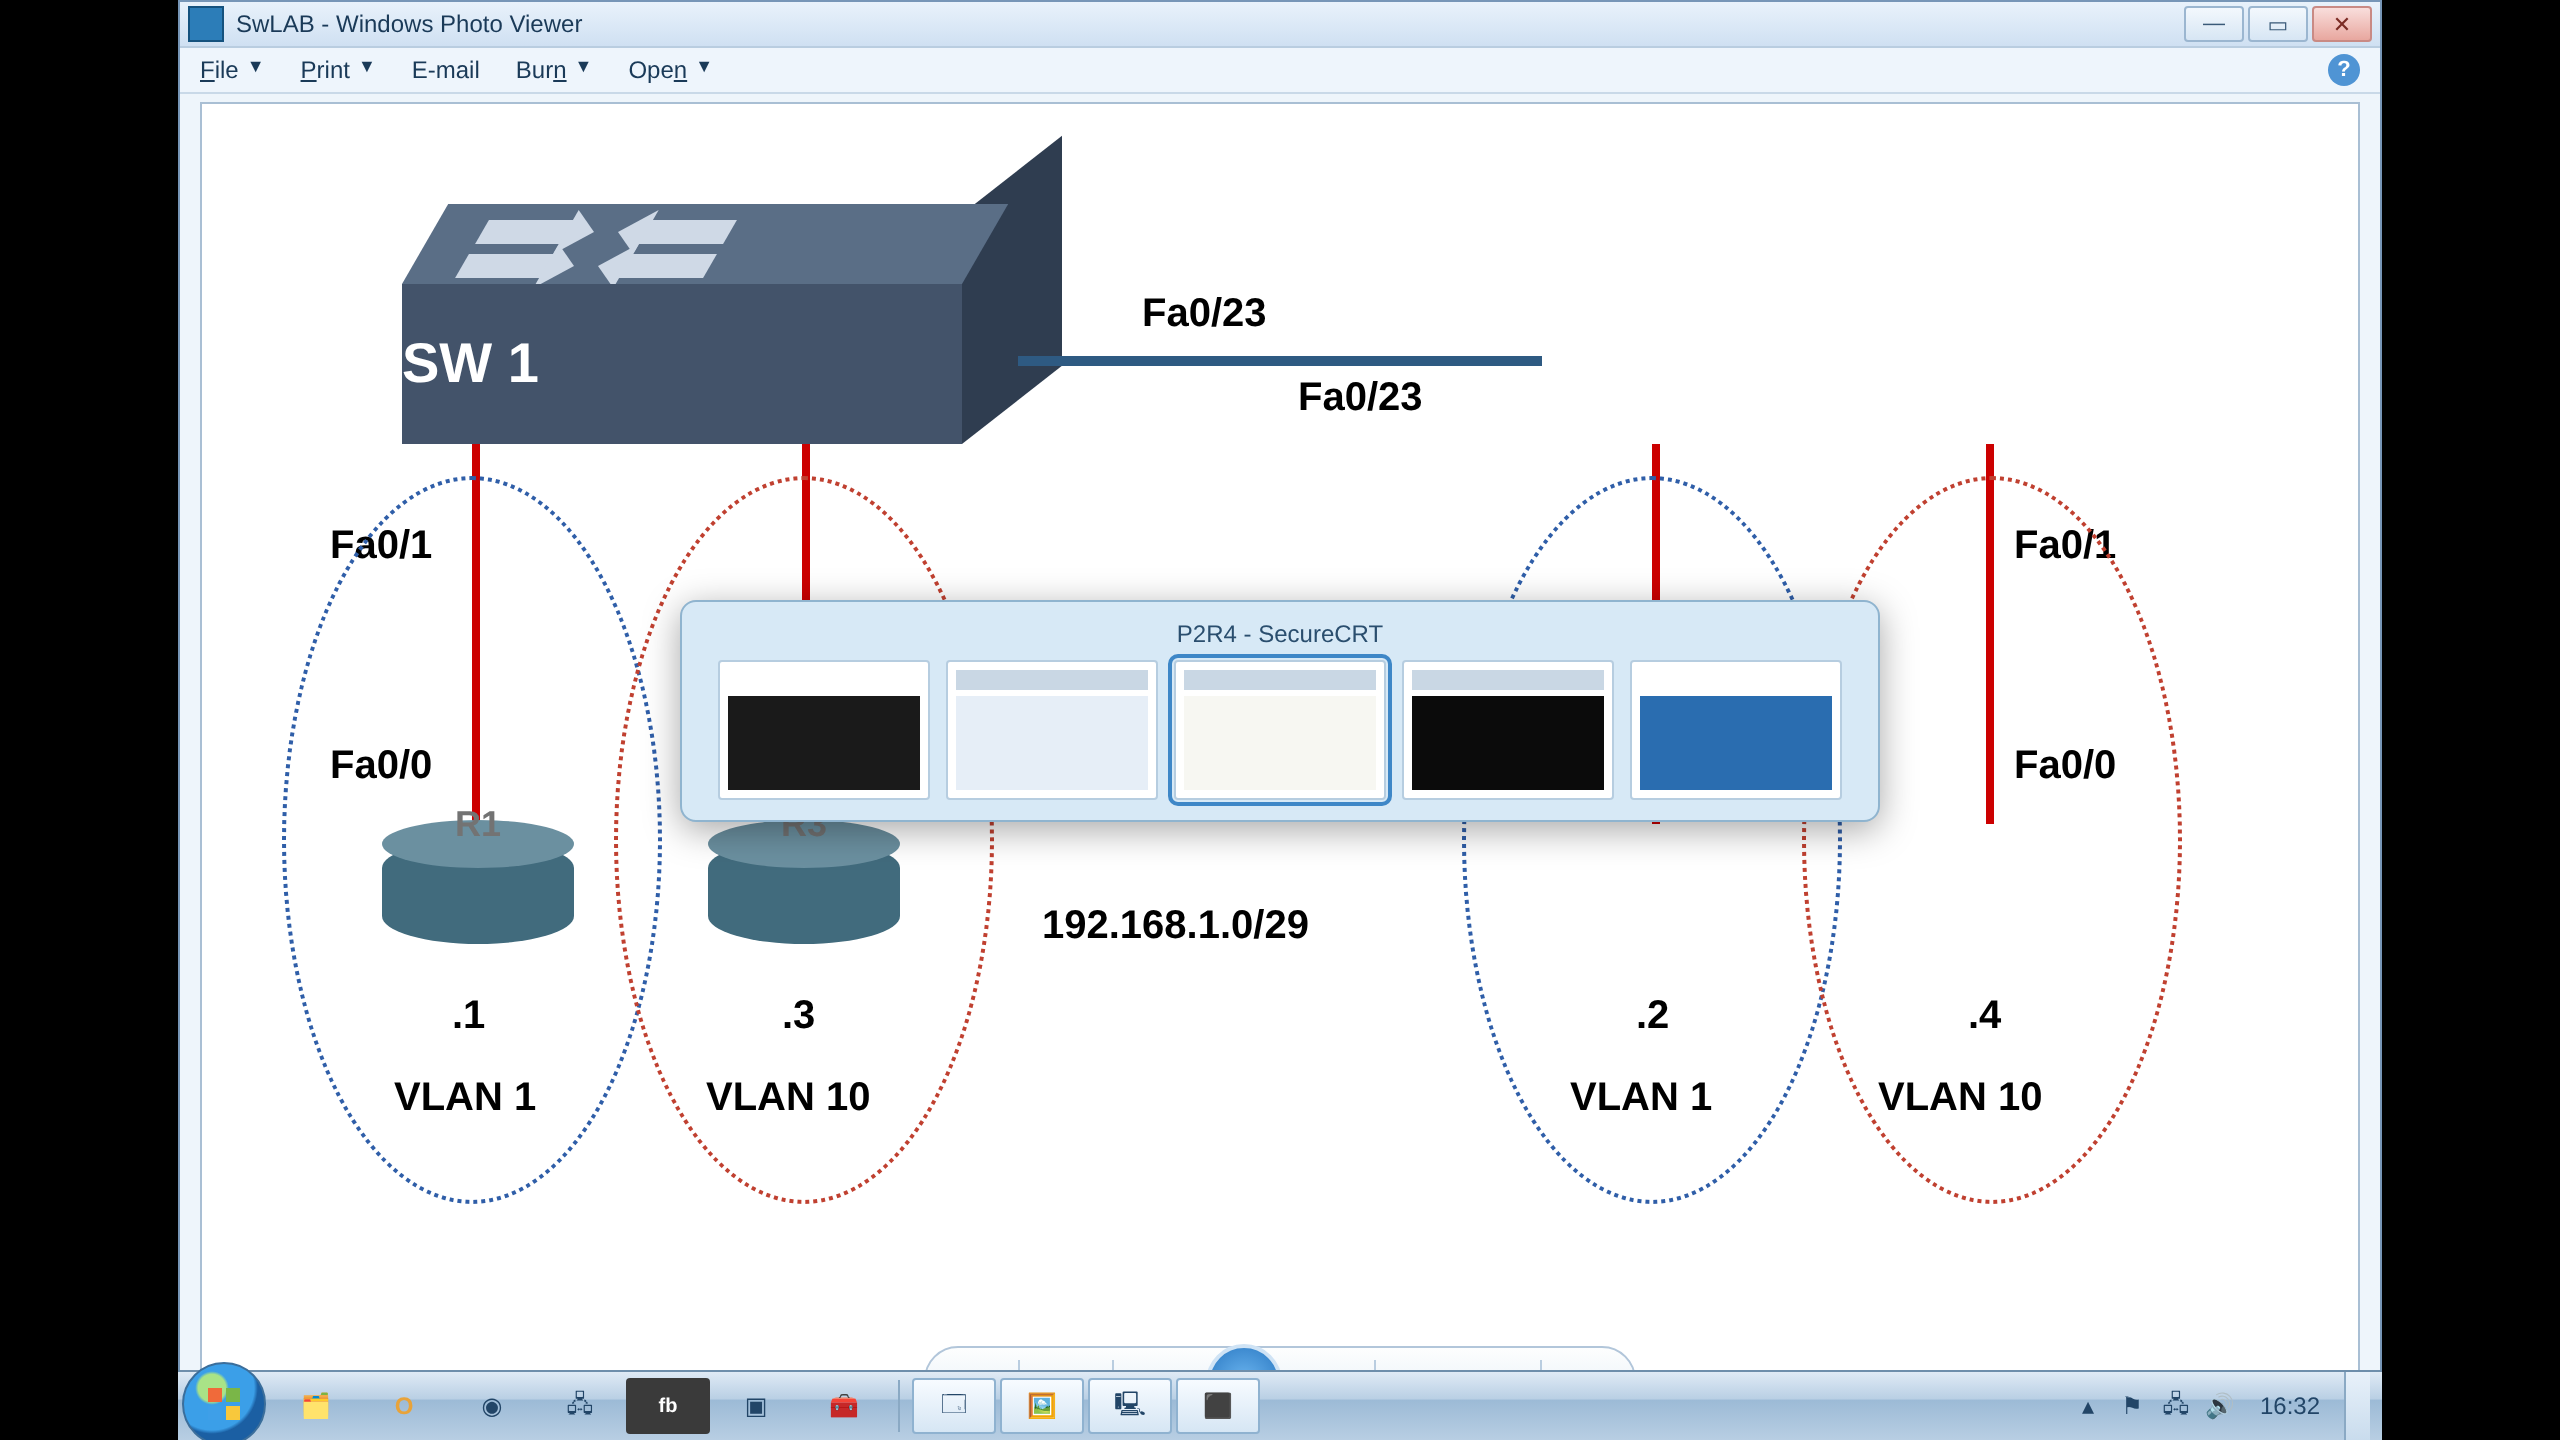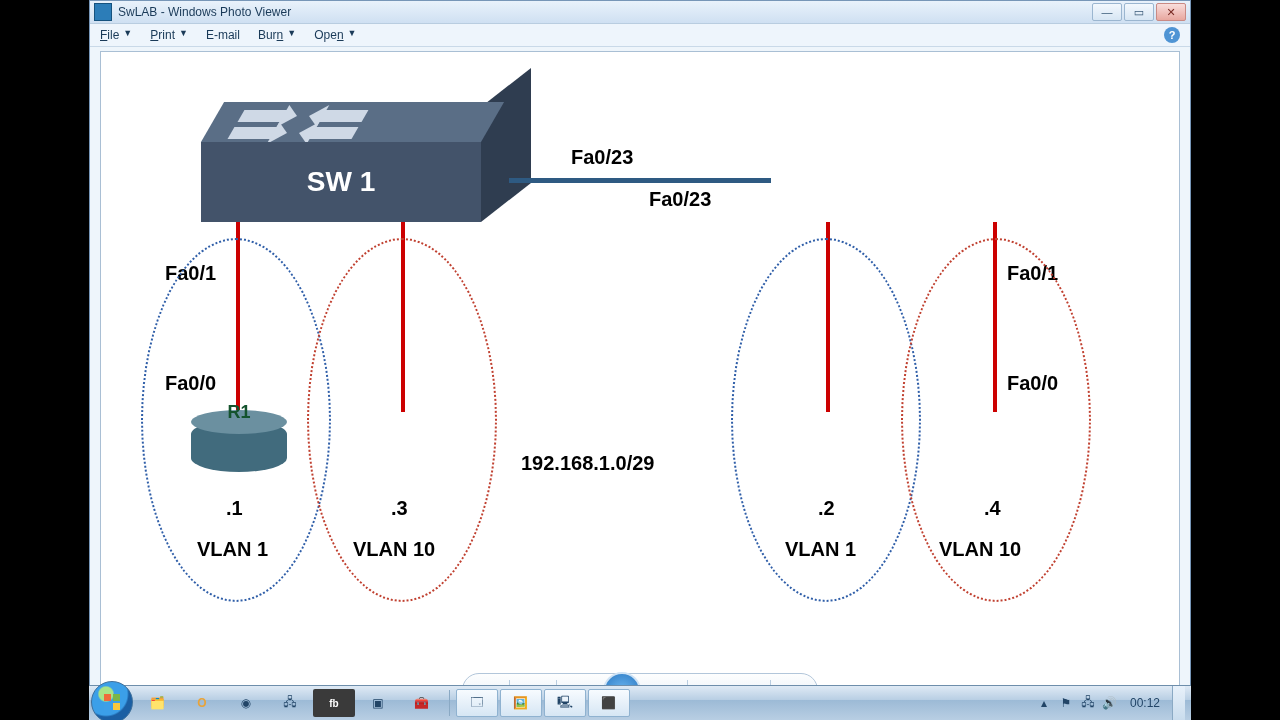--- a/index.html
+++ b/index.html
@@ -14,29 +14,29 @@
 .winbtn.close{background:linear-gradient(#f9dedc,#e8a79f);color:#7a2b24;border-color:#c98a84}
 .menubar{height:22px;background:#eef5fc;display:flex;align-items:center;gap:18px;padding:0 10px;color:#1a3a58;border-bottom:1px solid #c9d9e8}
 .menubar .mi{display:flex;align-items:flex-start;gap:4px;cursor:default}
 .menubar .mi u{text-decoration:underline}
 .menubar .help{margin-left:auto;width:16px;height:16px;border-radius:50%;background:#4f94d4;color:#fff;display:flex;align-items:center;justify-content:center;font-weight:bold;font-size:11px}
 .canvas-area{flex:1;position:relative;background:#eef5fb;padding:8px}
 .canvas{position:absolute;left:10px;right:10px;top:4px;bottom:6px;background:#fff;border:1px solid #a9bfd4}
 
 .switch{position:absolute;width:280px;height:120px}
 .switch .top{position:absolute;left:0;top:0;width:100%;height:40px;background:#5a6e86;transform:skewX(-30deg);transform-origin:left bottom}
-.switch .front{position:absolute;left:0;top:40px;width:100%;height:80px;background:#43536a;color:#fff;font:700 28px/80px Arial;text-align:center}
+.switch .front{position:absolute;left:0;top:40px;width:100%;height:80px;background:#43536a;color:#fff;font:700 28px/80px Arial;text-align:left}
 .switch .side{position:absolute;left:100%;top:5px;width:50px;height:115px;background:#2f3d50;transform:skewY(-38deg);transform-origin:left top}
 .switch .arrow{position:absolute;width:44px;height:12px;background:#cfd9e6}
 .switch .arrow::after{content:"";position:absolute;right:-12px;top:-5px;border-left:14px solid #cfd9e6;border-top:11px solid transparent;border-bottom:11px solid transparent}
 .switch .arrow.rev::after{right:auto;left:-12px;border-left:none;border-right:14px solid #cfd9e6}
 .router{position:absolute;width:96px;height:72px}
 .router .cyl{position:absolute;left:0;top:10px;width:96px;height:52px;background:#416b7d;border-radius:48px/14px}
 .router .cyl::before{content:"";position:absolute;left:0;top:-10px;width:96px;height:24px;background:#6b90a0;border-radius:50%}
-.router .lbl{position:absolute;left:0;top:-8px;width:96px;text-align:center;color:#14532d;font:700 18px Arial}
+.router .lbl{position:absolute;left:0;top:-8px;width:96px;text-align:center;color:#737373;font:700 18px Arial}
 .diaglabel{position:absolute;font:700 20px Arial;white-space:nowrap}
 .red{position:absolute;background:#c00}
 .redv{width:4px}
 .trunk{position:absolute;height:5px;background:#2e5a82}
 .ellipse{position:absolute;border:2px dotted;border-radius:50%}
 
 .pvtoolbar{position:absolute;left:50%;bottom:10px;transform:translateX(-50%);height:34px;background:linear-gradient(#fdfefe,#e3edf6);border:1px solid #b2c6da;border-radius:17px;display:flex;align-items:center;padding:0 10px;gap:10px}
 .pvbtn{width:26px;height:22px;display:flex;align-items:center;justify-content:center;color:#3a6da0;font-size:14px;cursor:default}
 .pvbtn.big{width:34px;height:34px;border-radius:50%;background:radial-gradient(#6cb6f0,#2a78c2);color:#fff;font-size:16px;border:2px solid #cfe3f5}
 .pvsep{width:1px;height:22px;background:#b9cde0}
@@ -127,20 +127,24 @@
       <div class="diaglabel" style="left:64px;top:210px">Fa0/1</div>
       <div class="diaglabel" style="left:906px;top:210px">Fa0/1</div>
 
       <div class="diaglabel" style="left:64px;top:320px">Fa0/0</div>
       <div class="diaglabel" style="left:906px;top:320px">Fa0/0</div>
 
       <div class="router" style="left:90px;top:358px">
             <div class="cyl"></div>
             <div class="lbl">R1</div>
           </div>
+      <div class="router" style="left:253px;top:358px">
+            <div class="cyl"></div>
+            <div class="lbl">R3</div>
+          </div>
 
       <div class="diaglabel" style="left:420px;top:400px">192.168.1.0/29</div>
 
       <div class="diaglabel" style="left:125px;top:445px">.1</div>
       <div class="diaglabel" style="left:290px;top:445px">.3</div>
       <div class="diaglabel" style="left:717px;top:445px">.2</div>
       <div class="diaglabel" style="left:883px;top:445px">.4</div>
 
       <div class="diaglabel" style="left:96px;top:486px">VLAN 1</div>
       <div class="diaglabel" style="left:252px;top:486px">VLAN 10</div>
@@ -164,20 +168,43 @@
       <div class="pvbtn">▶|</div>
       <div class="pvsep"></div>
       <div class="pvbtn">↶</div>
       <div class="pvbtn">↷</div>
       <div class="pvsep"></div>
       <div class="pvbtn" style="color:#c0392b">✕</div>
     </div>
   </div>
 </div>
 
+<div class="alttab">
+  <div class="at-title">P2R4 - SecureCRT</div>
+  <div class="thumbs">
+    <div class="thumb">
+          <div class="body" style="background:#1a1a1a"></div>
+        </div>
+    <div class="thumb">
+          <div class="bar"></div>
+          <div class="body" style="background:#e6eef7"></div>
+        </div>
+    <div class="thumb sel">
+          <div class="bar"></div>
+          <div class="body" style="background:#f7f7f2"></div>
+        </div>
+    <div class="thumb">
+          <div class="bar"></div>
+          <div class="body" style="background:#0b0b0b"></div>
+        </div>
+    <div class="thumb">
+          <div class="body" style="background:#2a6db0"></div>
+        </div>
+  </div>
+</div>
 
 <div class="taskbar" style="left:89px;right:89px;width:1102px;margin:0 auto">
   <div class="startorb"></div>
   <div class="tb-icons">
     <div class="tbi">🗂️</div>
     <div class="tbi" style="color:#e8a33a;font-weight:bold">O</div>
     <div class="tbi">◉</div>
     <div class="tbi">🖧</div>
     <div class="tbi" style="background:#3a3a3a;color:#fff;font-size:10px;font-weight:bold">fb</div>
     <div class="tbi">▣</div>
@@ -186,18 +213,18 @@
     <div class="tbi active">🗔</div>
     <div class="tbi active">🖼️</div>
     <div class="tbi active">🖳</div>
     <div class="tbi active">⬛</div>
   </div>
   <div class="tray">
     <div class="trayicon">▴</div>
     <div class="trayicon">⚑</div>
     <div class="trayicon">🖧</div>
     <div class="trayicon">🔊</div>
-    <div class="clock">00:12</div>
+    <div class="clock">16:32</div>
     <div class="showdesk"></div>
   </div>
 </div>
 
 </div>
 
 </body></html>

